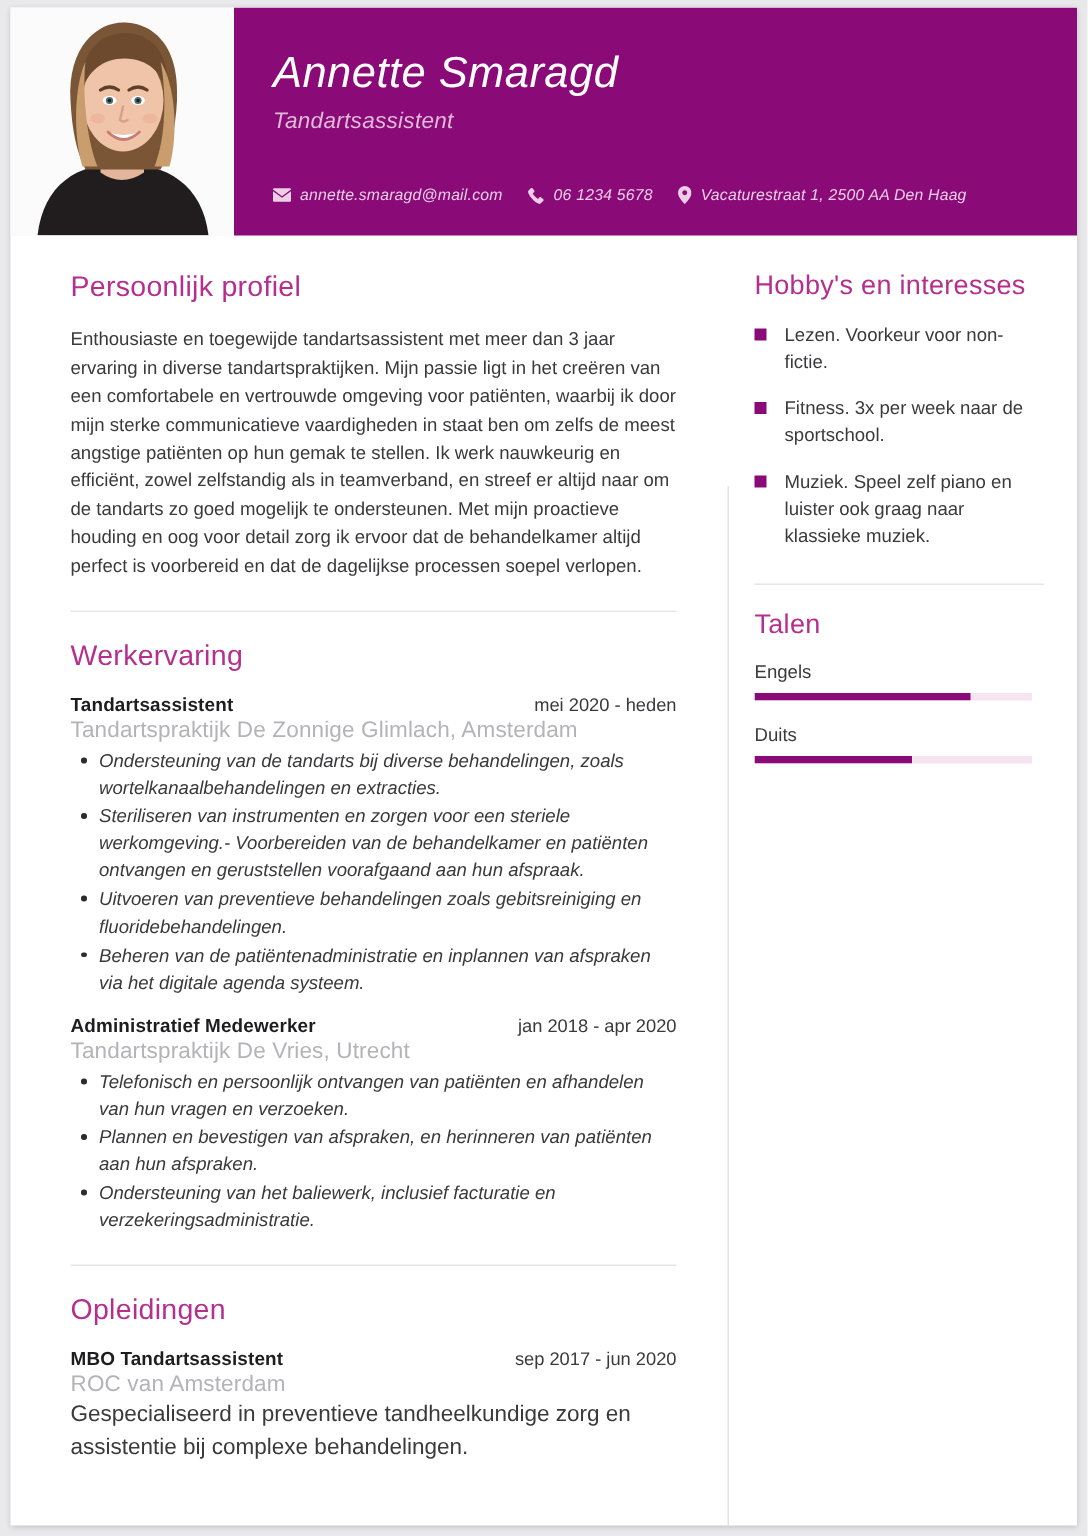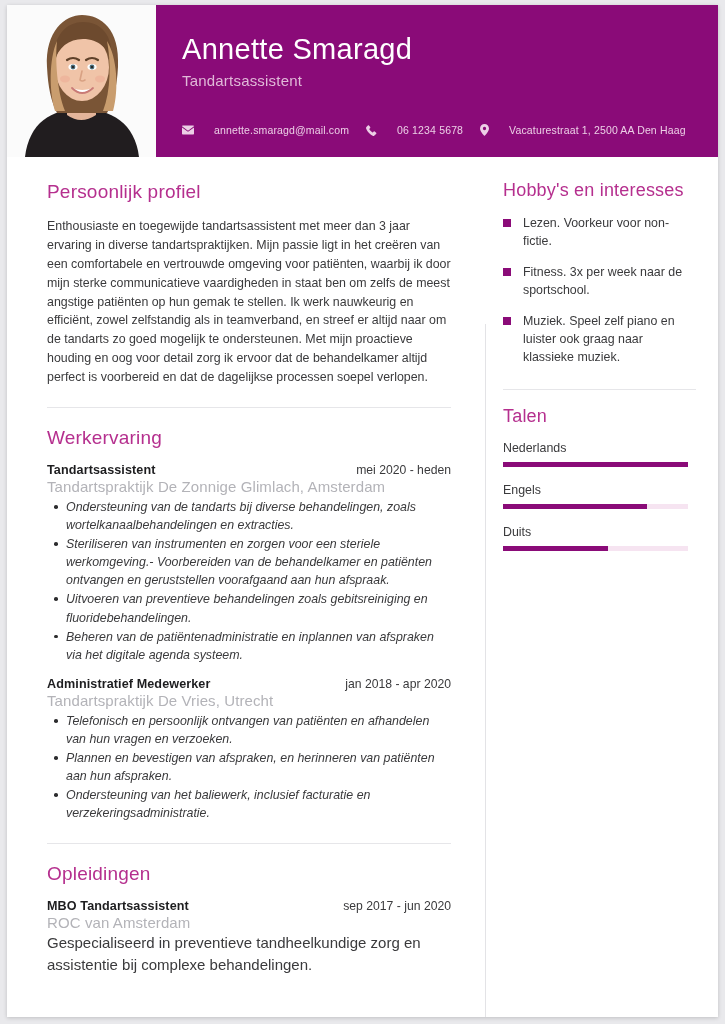--- a/index.html
+++ b/index.html
@@ -41,20 +41,21 @@
   }
 
   .photo svg { display: block; width: 100%; height: 100%; }
 
   .header-band {
     flex: 1;
     background: #8a0b78;
     position: relative;
     padding: 28px 0 0 26px;
     color: #ffffff;
+    font-style: italic;
   }
 
   .name {
     font-size: 29px;
     font-weight: 400;
     letter-spacing: 0.3px;
     color: #ffffff;
     line-height: 1.15;
   }
 
@@ -72,21 +73,21 @@
     bottom: 21px;
     display: flex;
     align-items: center;
     gap: 17px;
     font-size: 10.5px;
     color: #eccfe6;
     letter-spacing: 0.15px;
     white-space: nowrap;
   }
 
-  .contact-item { display: flex; align-items: center; gap: 20px; }
+  .contact-item { display: flex; align-items: center; gap: 6px; }
   .contact-item svg { display:block; fill: #eccfe6; }
 
   
   .body-wrap {
     display: flex;
     padding: 0;
     position: relative;
   }
 
   .col-main {
@@ -397,26 +398,20 @@
           <li>Fitness. 3x per week naar de sportschool.</li>
           <li>Muziek. Speel zelf piano en luister ook graag naar klassieke muziek.</li>
         </ul>
       </section>
 
       <div class="hrule hrule-side"></div>
 
       <section>
         <h2 class="section-title side-title">Talen</h2>
 
-        <div class="lang">
-          <div class="lang-name">Nederlands</div>
-          <div class="lang-track">
-            <div class="lang-fill" style="width: 100%;"></div>
-          </div>
-        </div>
 
         <div class="lang">
           <div class="lang-name">Engels</div>
           <div class="lang-track">
             <div class="lang-fill" style="width: 78%;"></div>
           </div>
         </div>
 
         <div class="lang">
           <div class="lang-name">Duits</div>

